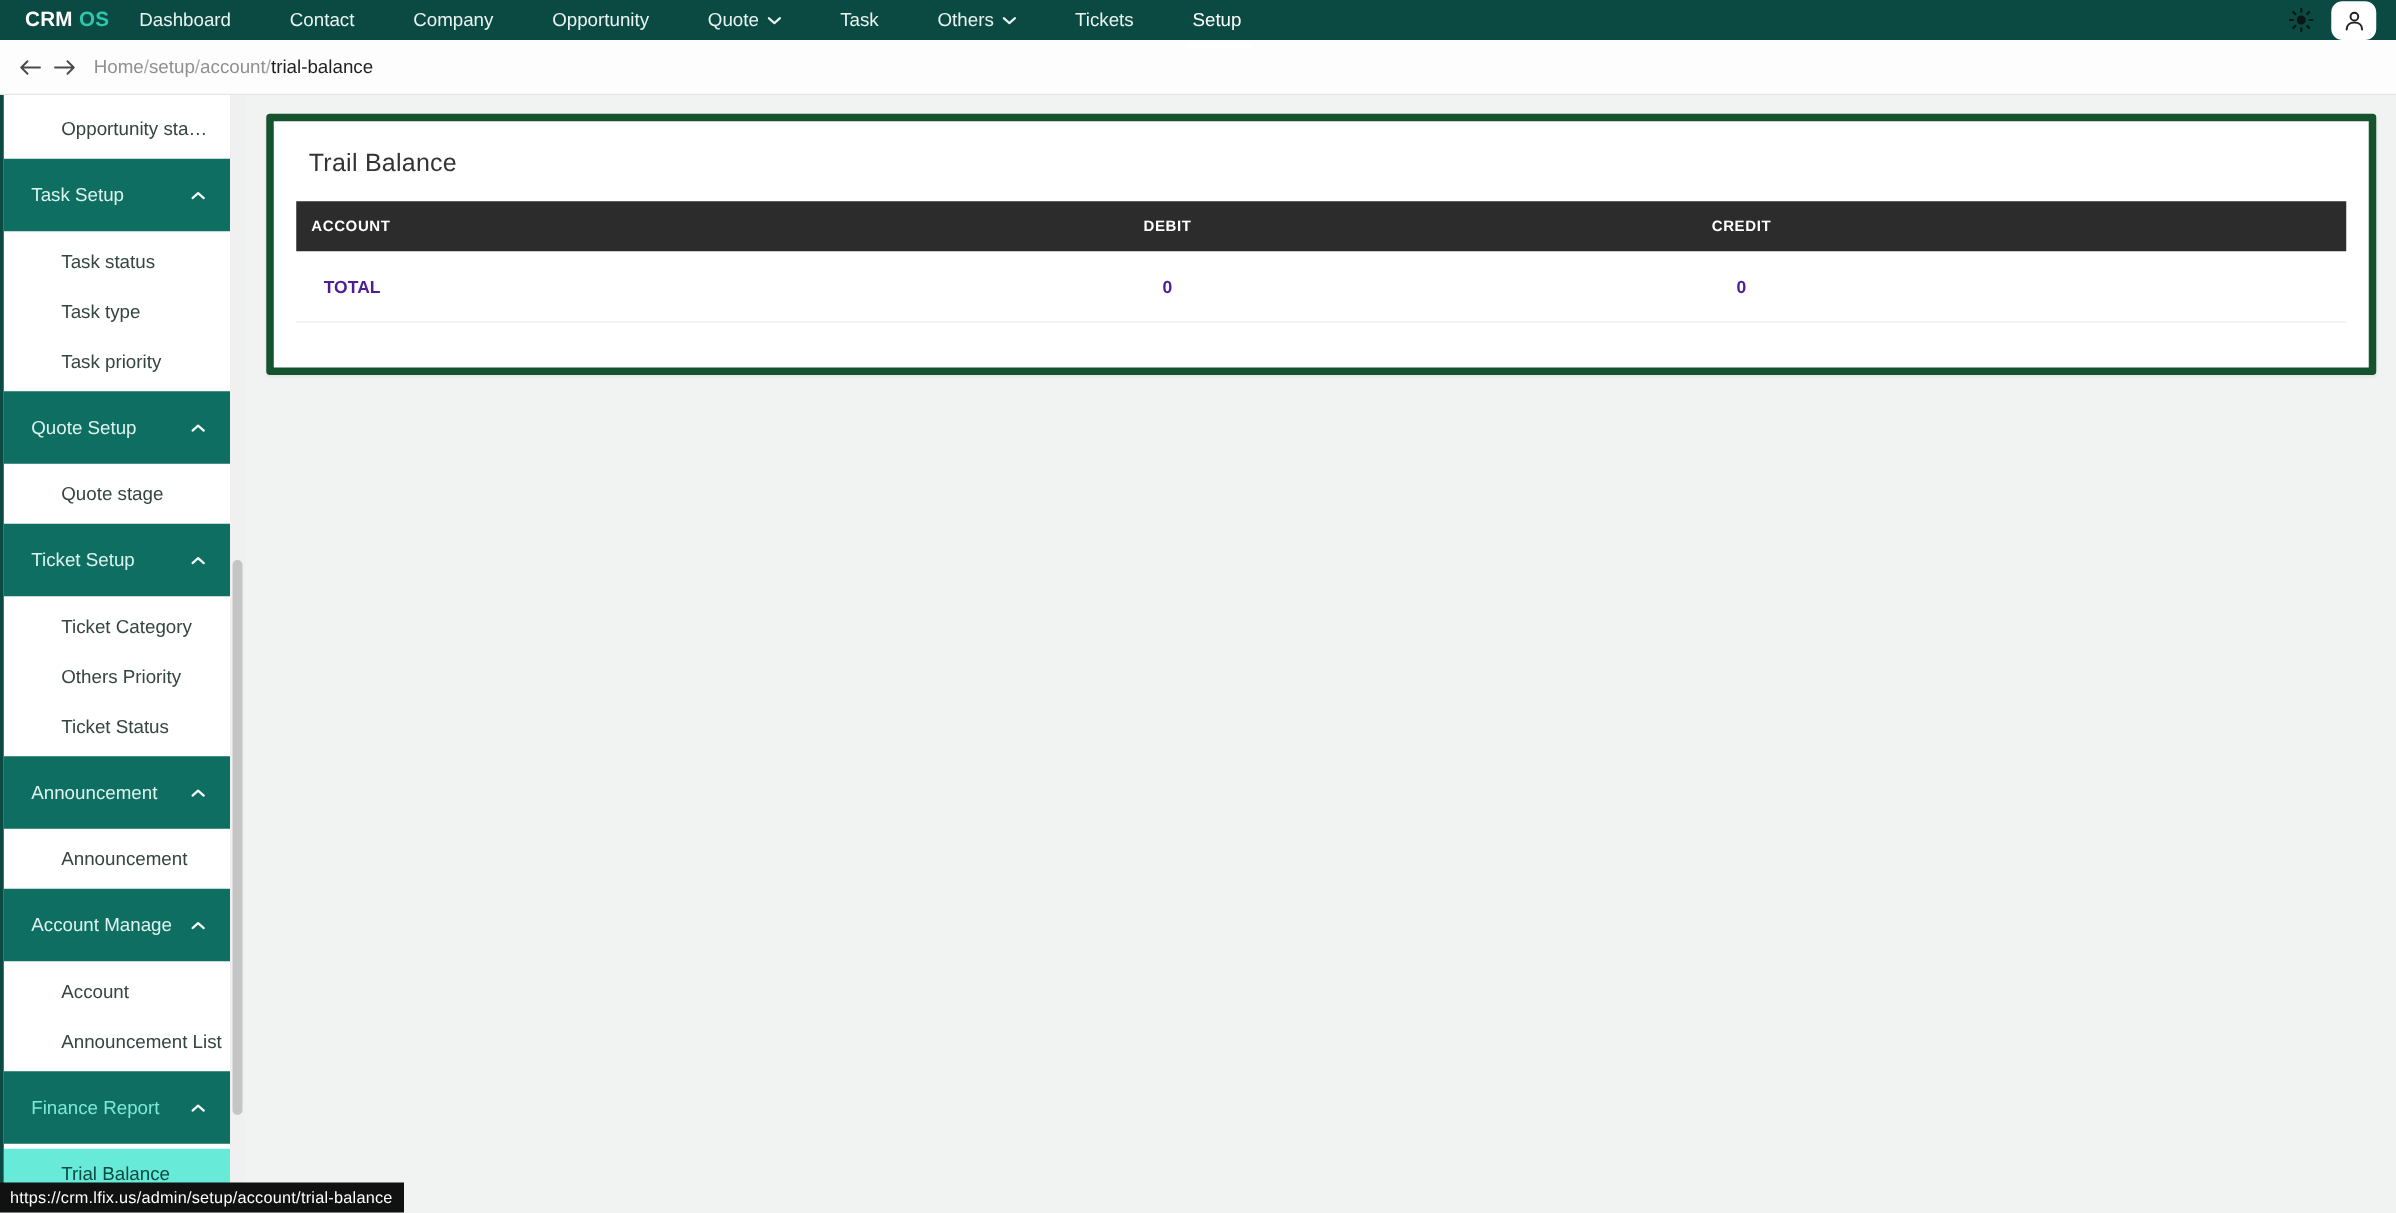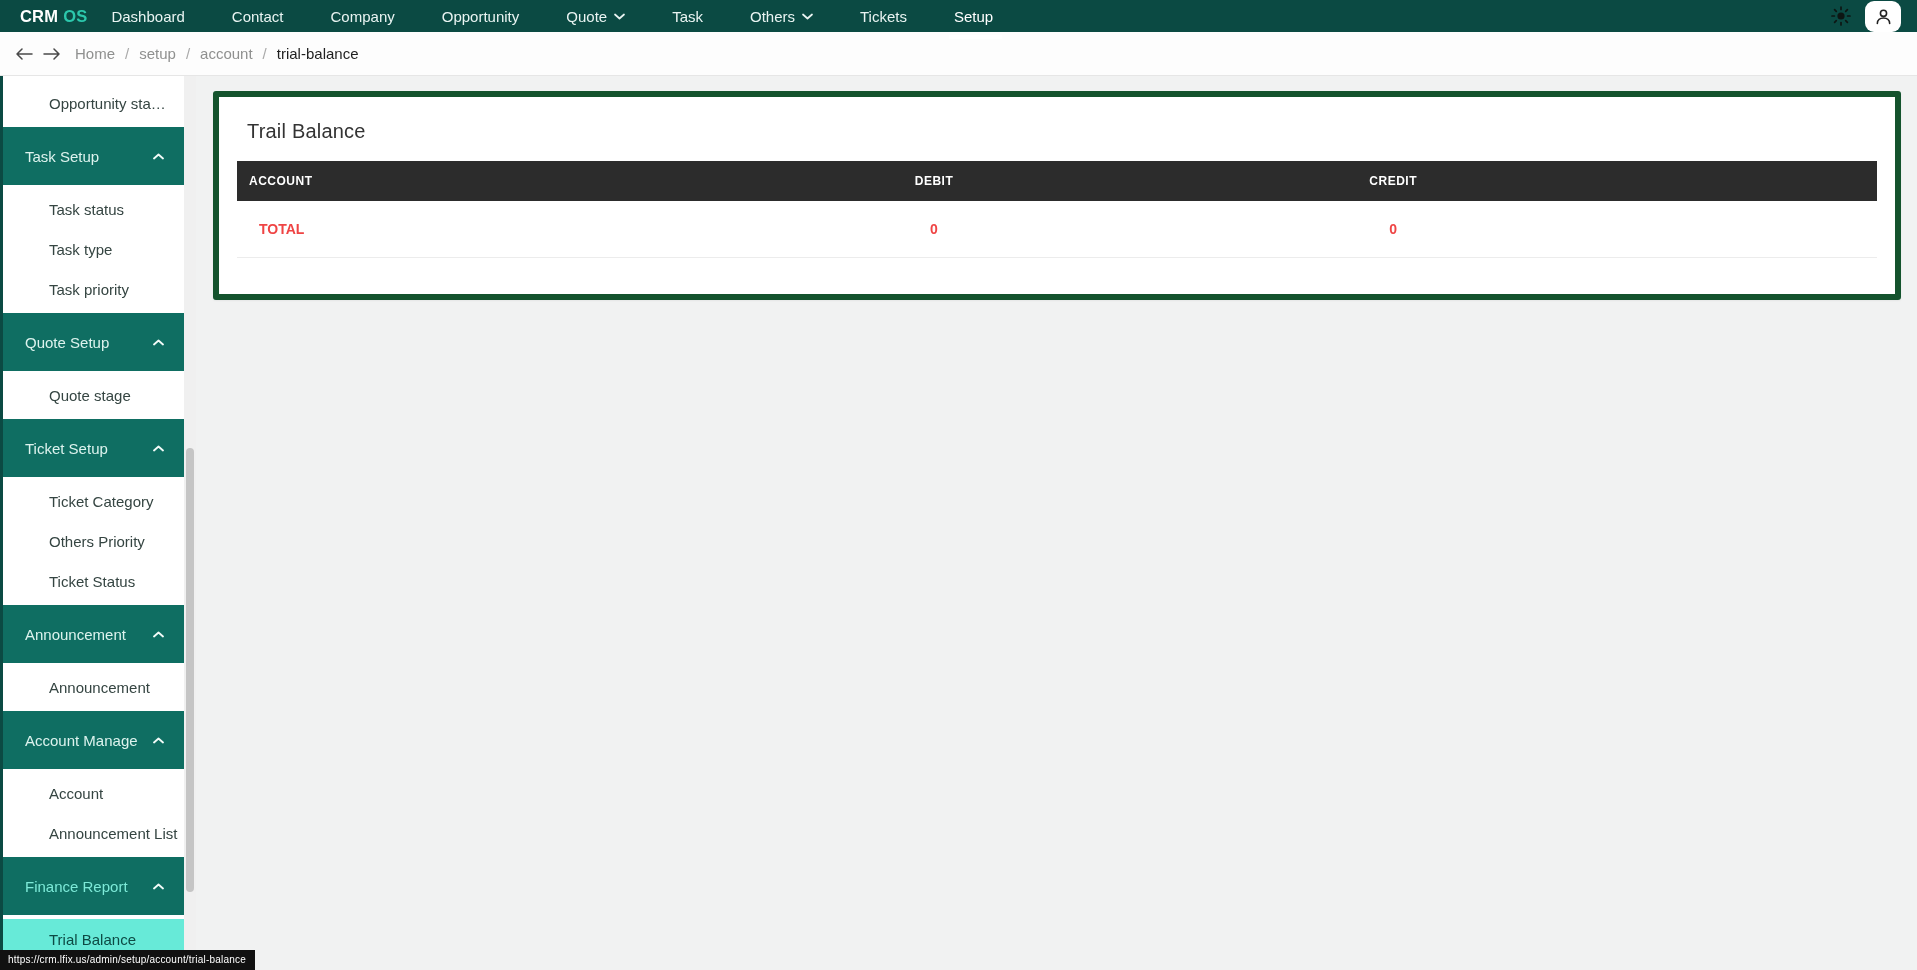--- a/index.html
+++ b/index.html
@@ -40,21 +40,21 @@
     display:flex; align-items:center; justify-content:center; cursor:pointer;
   }
 
   
   .crumbbar{
     height:44px; background:#fdfdfd; border-bottom:1px solid #e6e6e6;
     display:flex; align-items:center; padding-left:13px; font-size:15px;
   }
   .nav-arrow{ cursor:pointer; display:flex; align-items:center; padding:2px; }
   .nav-arrow + .nav-arrow{ margin-left:6px; }
-  .crumbs{ display:flex; align-items:center; gap:10px; margin-left:12px; }
+  .crumbs{ display:flex; align-items:center; margin-left:12px; }
   .crumb{ color:#8f908f; cursor:pointer; }
   .crumb-sep{ color:#a9a9a9; }
   .crumb.current{ color:#1f1f1f; font-weight:500; cursor:default; }
 
   
   .content{ display:flex; height:880px; }
   .sidebar-wrap{ width:196px; flex:none; position:relative; }
   .sidebar{
     width:184px; height:100%; background:#ffffff; border-left:3px solid var(--nav-bg);
     padding-top:7px; overflow:hidden;
@@ -96,29 +96,29 @@
   .t-head{
     display:grid; grid-template-columns:30% 25% 31% 14%;
     background:var(--thead-bg); color:#ffffff; height:40px; align-items:center;
     font-size:12px; font-weight:bold; letter-spacing:.5px;
   }
   .t-head .c1{ padding-left:12px; }
   .t-head .c2, .t-head .c3{ text-align:center; }
   .t-row{
     display:grid; grid-template-columns:30% 25% 31% 14%;
     height:57px; align-items:center; border-bottom:1px solid #ececec;
-    font-size:14px; color:#ef4444;
+    font-size:14px; color:#4c1d95;
   }
   .t-row .c1{ padding-left:22px; font-weight:bold; }
   .t-row .c2, .t-row .c3{ text-align:center; font-weight:bold; }
 
   
   .status-url{
     position:fixed; left:0; bottom:0; background:#111111; color:#ffffff;
-    font-size:10px; padding:4px 9px 5px 8px; letter-spacing:.2px;
+    font-size:13px; padding:4px 9px 5px 8px; letter-spacing:.2px;
   }
 </style>
 </head>
 <body>
 
 <div class="topnav">
   <div class="brand">
     <span class="b1" data-bind="nav.brand.part1">CRM</span>
     <span class="b2" data-bind="nav.brand.part2">OS</span>
   </div>

